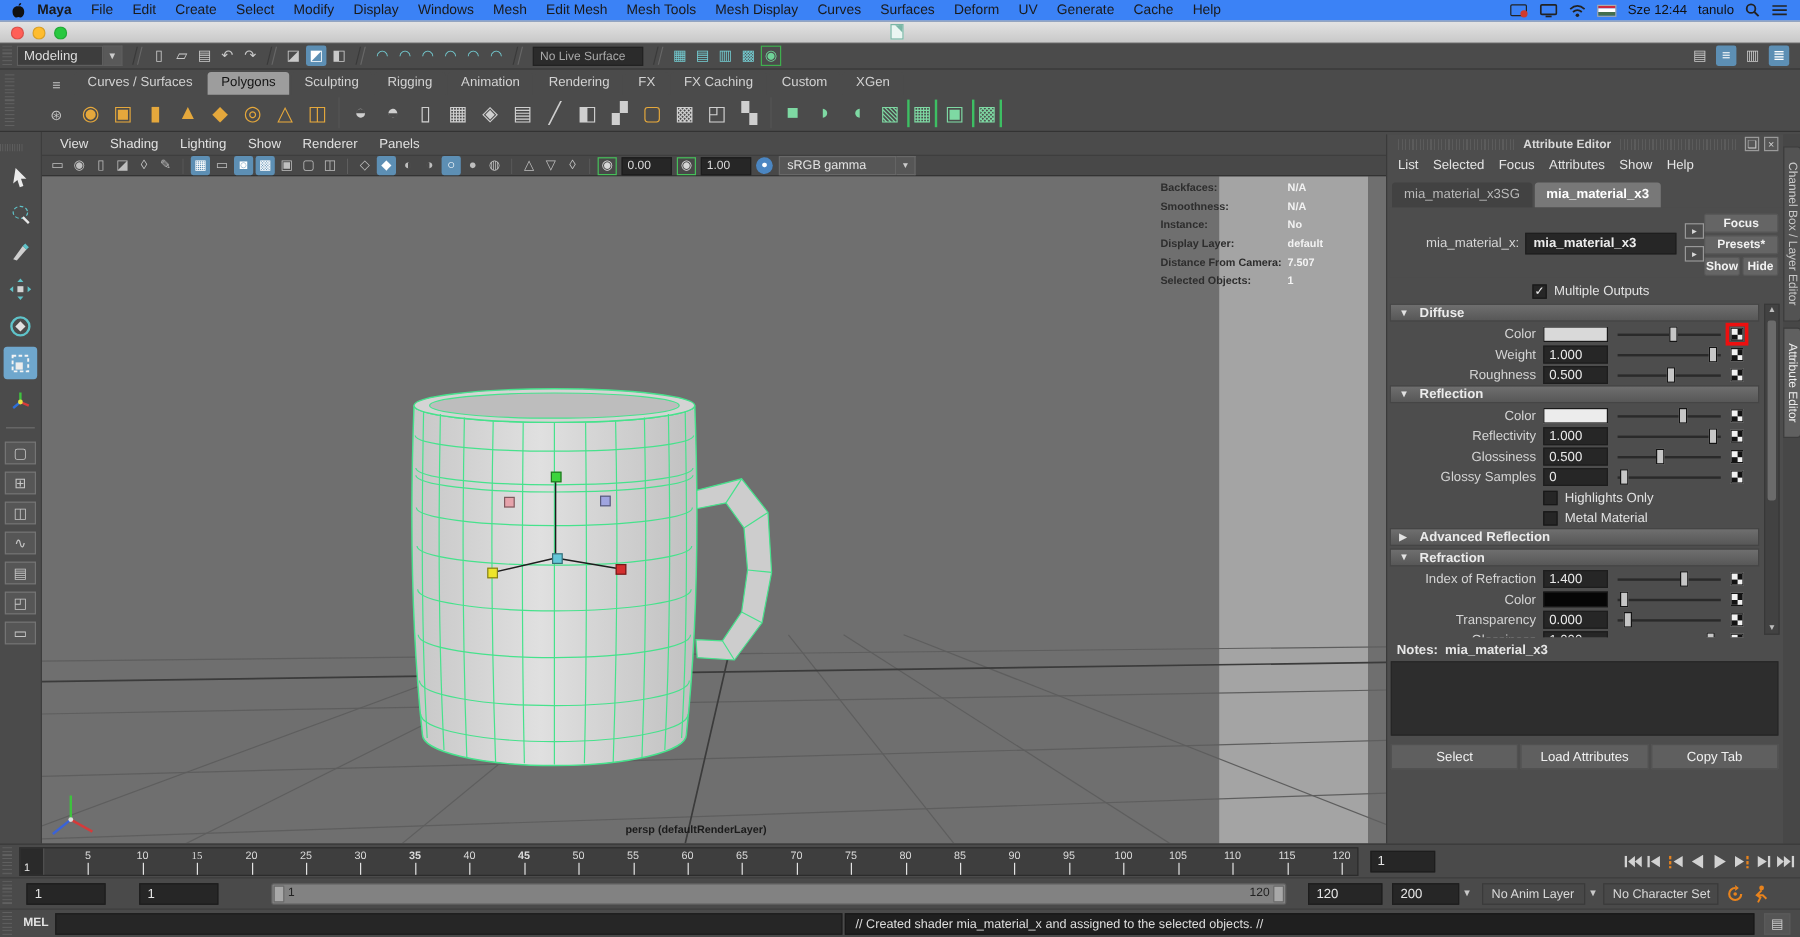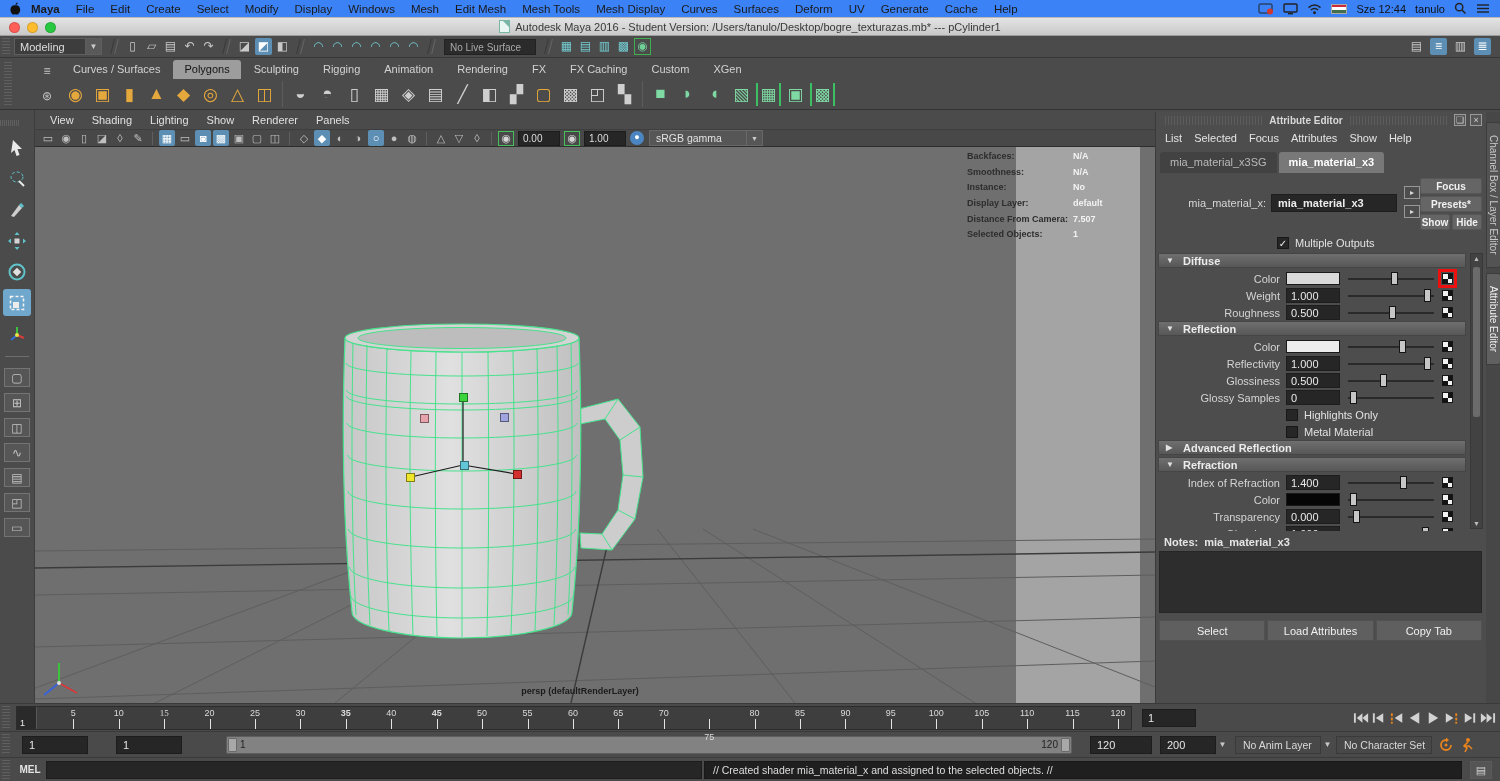--- a/index.html
+++ b/index.html
@@ -249,21 +249,20 @@
     </span>
   </div>
 
   <div id="titlebar">
     <span class="tl">
       <span style="background:#ff5f57"></span>
       <span style="background:#febc2e"></span>
       <span style="background:#28c840"></span>
     </span>
     <span class="docicon"></span>
-    <span>Autodesk Maya 2016 - Student Version: /Users/tanulo/Desktop/bogre_texturazas.mb*  ---  pCylinder1</span>
   </div>
 
   <div id="statusline">
     <div class="grip"></div>
     <div id="mode-dd">
       <div class="val">Modeling</div>
       <div class="arr">▼</div>
     </div>
     <div id="sl-groups" style="display:flex;align-items:center">
         <span class="sl-sep"></span>
@@ -789,21 +788,21 @@
           <span class="tick-label" style="left: 465.083px;">50</span>
           <span class="tick-line" style="left: 465.083px;"></span>
           <span class="tick-label" style="left: 510.5px;">55</span>
           <span class="tick-line" style="left: 510.5px;"></span>
           <span class="tick-label" style="left: 555.917px;">60</span>
           <span class="tick-line" style="left: 555.917px;"></span>
           <span class="tick-label" style="left: 601.333px;">65</span>
           <span class="tick-line" style="left: 601.333px;"></span>
           <span class="tick-label" style="left: 646.75px;">70</span>
           <span class="tick-line" style="left: 646.75px;"></span>
-          <span class="tick-label" style="left: 692.167px; margin-top: 24px;">75</span>
+          <span class="tick-label" style="left: 692.167px;">75</span>
           <span class="tick-line" style="left: 692.167px;"></span>
           <span class="tick-label" style="left: 737.583px;">80</span>
           <span class="tick-line" style="left: 737.583px;"></span>
           <span class="tick-label" style="left: 783px;">85</span>
           <span class="tick-line" style="left: 783px;"></span>
           <span class="tick-label" style="left: 828.417px;">90</span>
           <span class="tick-line" style="left: 828.417px;"></span>
           <span class="tick-label" style="left: 873.833px;">95</span>
           <span class="tick-line" style="left: 873.833px;"></span>
           <span class="tick-label" style="left: 919.25px;">100</span>

